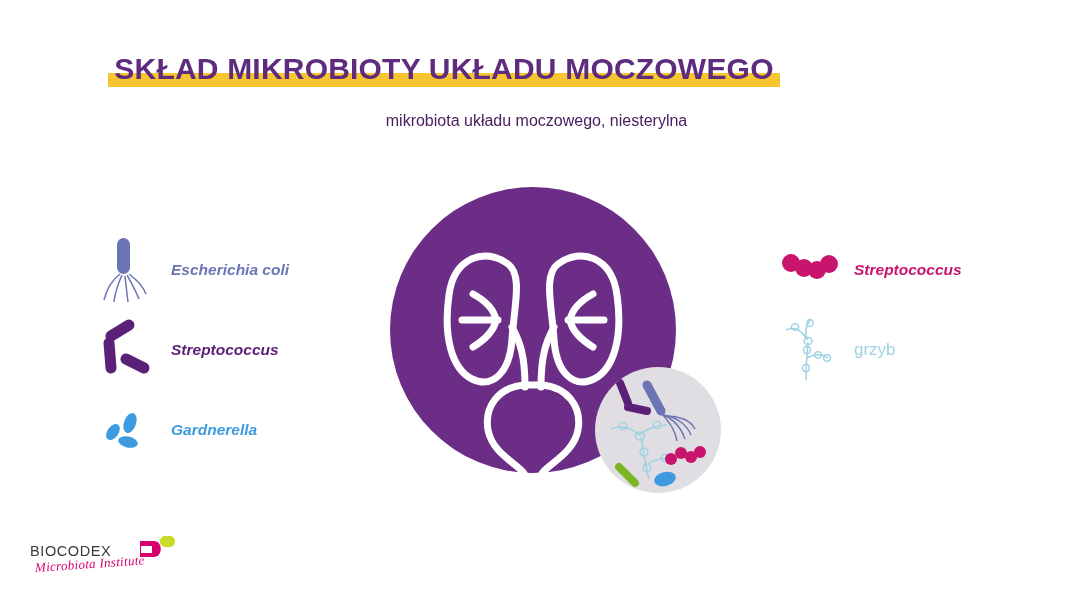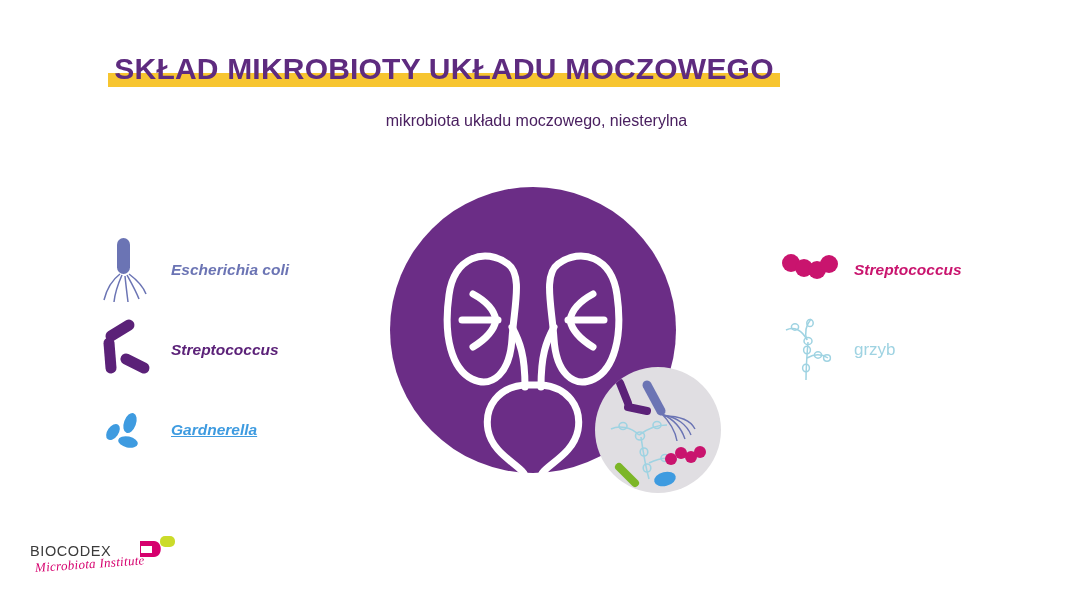--- a/index.html
+++ b/index.html
@@ -128,21 +128,21 @@
     font-size: 17px;
   }
 
   .legend.left  .legend-row { padding-left: 4px; }
   .legend.left  .legend-label { margin-left: 14px; }
   .legend.right .legend-label { margin-left: 16px; text-align: center; }
 
   
   .row-ecoli   .legend-label { margin-left: 12px; }
   .row-lacto   .legend-label { margin-left: 16px; }
-  .row-gard    .legend-label { margin-left: 20px; text-decoration: underline; }
+  .row-gard    .legend-label { margin-left: 20px; }
   .row-strep   .legend-label { margin-left: 18px; }
   .row-coryne  .legend-label { margin-left: 16px; }
   .row-grzyb   .legend-label { margin-left: 36px; }
 
   
   .logo {
     position: absolute;
     left: 30px;
     top: 534px;
     width: 140px;

